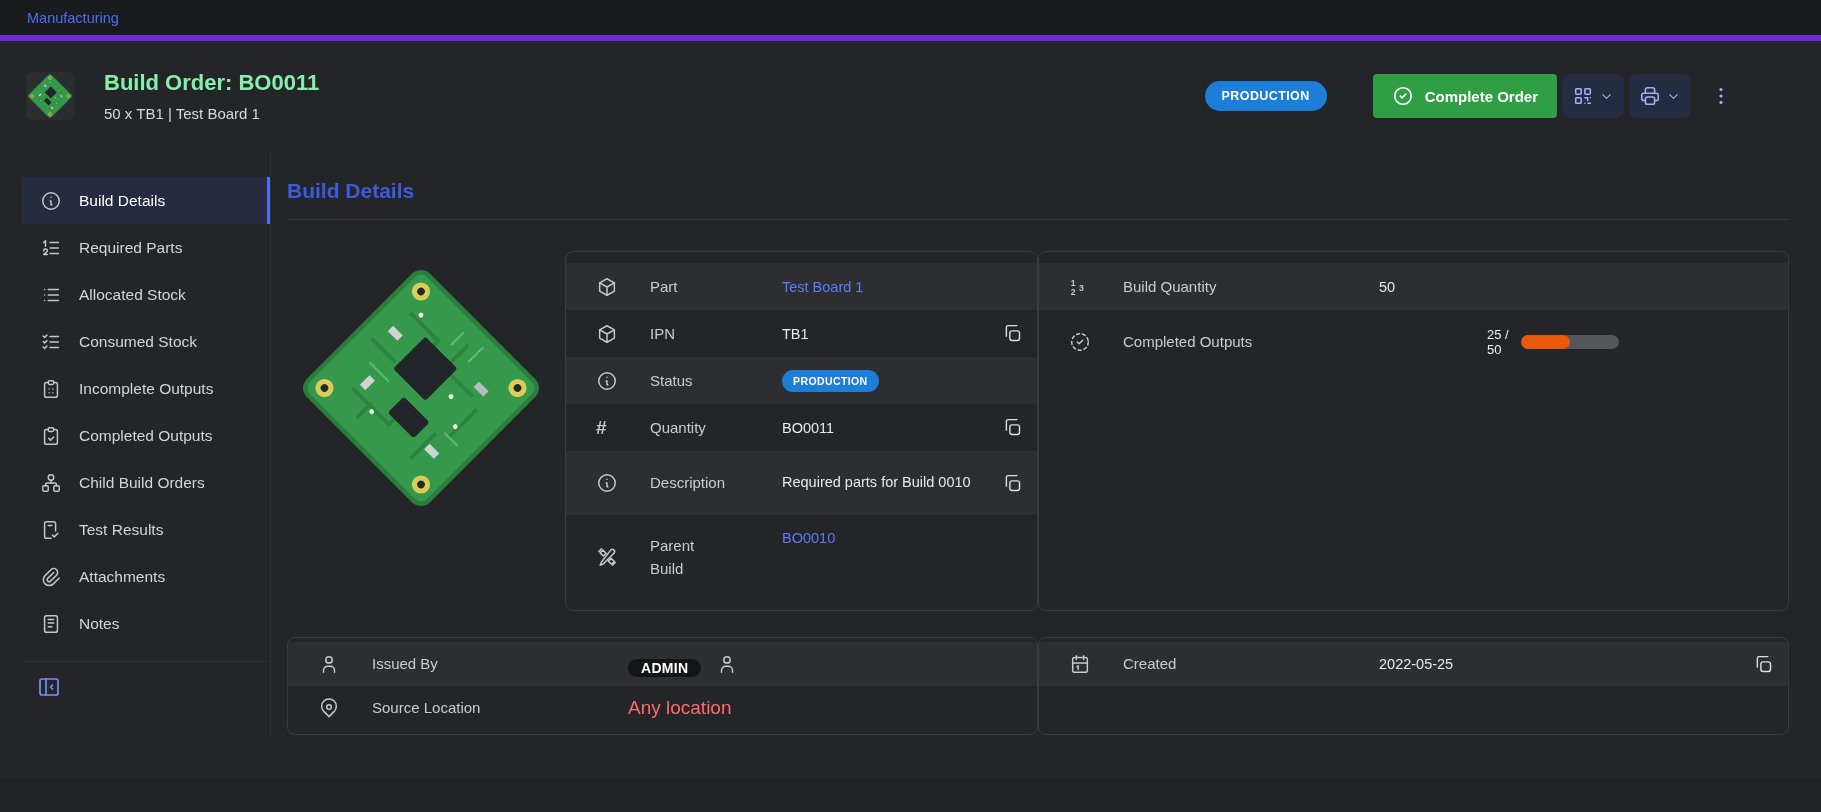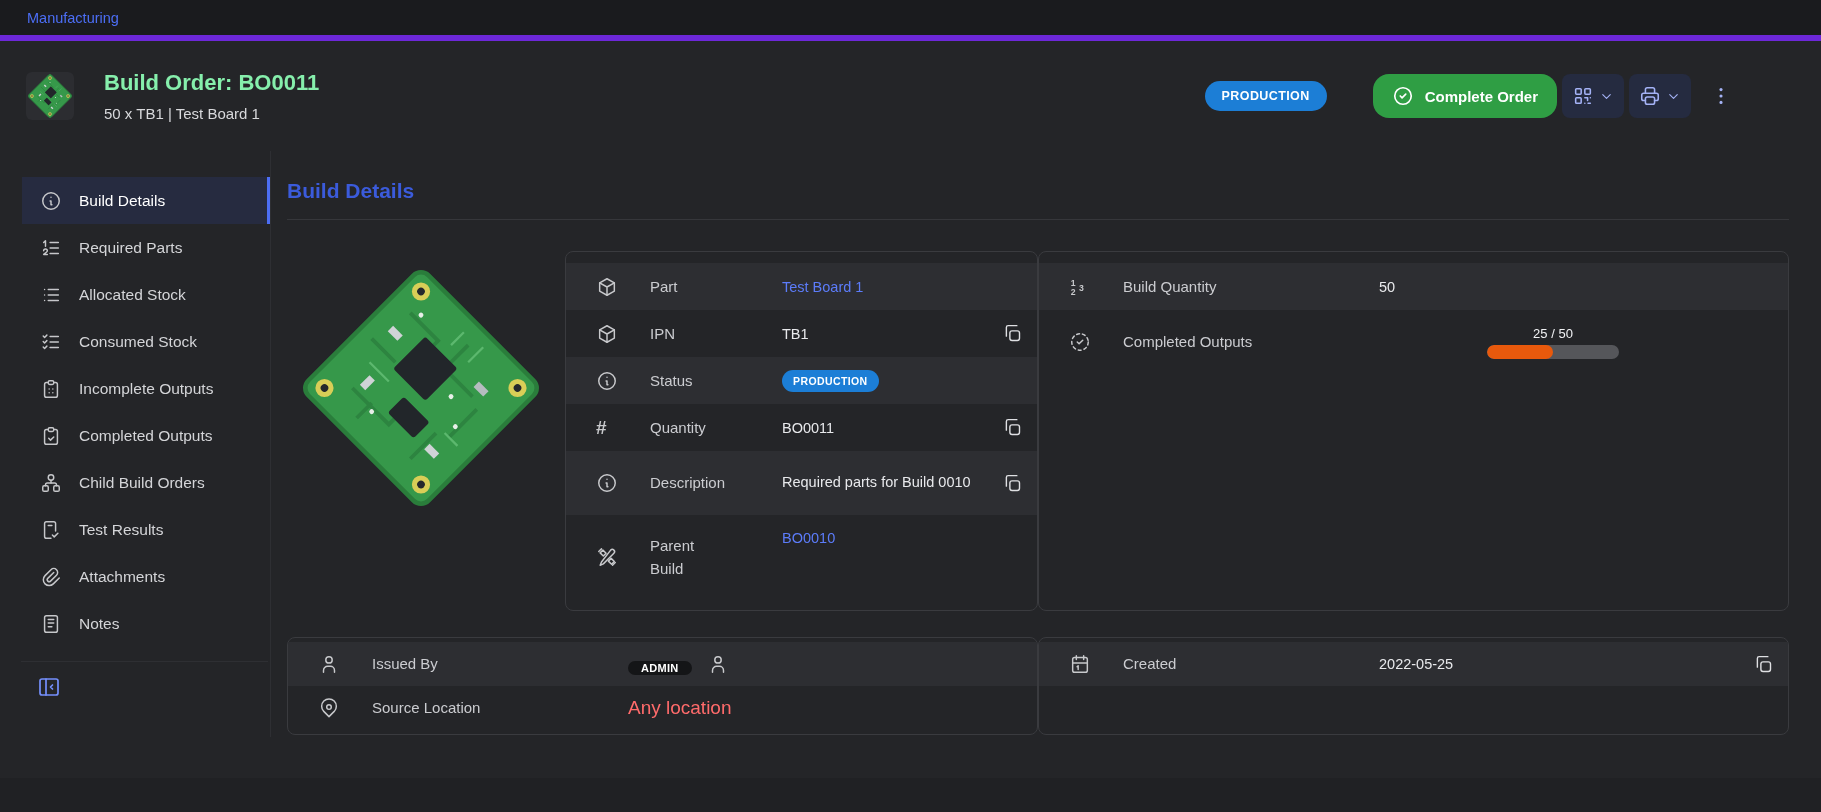--- a/index.html
+++ b/index.html
@@ -34,21 +34,21 @@
   .title-block h1 { color:#86efac; font-size:22px; font-weight:bold; }
   .subtitle { margin-top:9px; color:#d8d9dc; font-size:15px; }
 
   .header-actions { margin-left:auto; display:flex; align-items:center; }
   .badge-production {
     background:#1c7ed6; color:#fff; font-weight:bold; font-size:12.5px;
     letter-spacing:.4px; padding:8px 17px; border-radius:16px; margin-right:46px;
   }
   .btn-complete {
     display:flex; align-items:center; gap:11px;
-    background:#2f9e44; color:#fff; border:none; border-radius:16px;
+    background:#2f9e44; color:#fff; border:none; border-radius:4px;
     font-family:inherit; font-size:15px; font-weight:600;
     padding:11px 19px; cursor:pointer;
   }
   .btn-complete svg { width:22px; height:22px; }
   .split-btn {
     width:62px; height:44px; background:#252b40; border:none; border-radius:8px;
     display:flex; align-items:center; justify-content:center; gap:5px;
     color:#a4b2f5; cursor:pointer; margin-left:5px;
   }
   .split-btn:first-of-type { margin-left:18px; }
@@ -115,30 +115,30 @@
   .copy-btn svg { width:21px; height:21px; }
   .badge-status-sm {
     background:#1c7ed6; color:#fff; font-weight:bold; font-size:10.5px;
     letter-spacing:.4px; padding:5px 11px; border-radius:11px;
   }
   .desc-text { max-width:205px; line-height:1.5; padding:8px 0; }
   .row-tall { min-height:64px; align-items:center; }
   .row-parent { min-height:84px; }
 
   
-  .progress-wrap { margin-left:108px; width:132px; display:flex; flex-direction:column; align-items:center; gap:4px; }
+  .progress-wrap { margin-left:108px; width:132px; display:flex; flex-direction:row; align-items:center; gap:4px; }
   .progress-label { font-size:13px; color:#f1f2f4; }
   .progress-track { width:132px; height:14px; background:#55565a; border-radius:7px; overflow:hidden; }
   .progress-fill { height:100%; background:#e8590c; border-radius:7px; }
 
   
   .panel.short { padding:4px 0; }
   .panel.short .trow { min-height:44px; }
   .admin-badge {
-    background:#141517; color:#fff; font-weight:bold; font-size:11px;
+    background:#141517; color:#fff; font-weight:bold; font-size:14px;
     letter-spacing:.3px; padding:1px 13px; border-radius:12px;margin-top:8px;
   }
   .issued-user-icon { margin-left:15px; color:#c8c9cc; display:flex; }
   .issued-user-icon svg { width:22px; height:22px; }
   .text-danger { color:#ff6b6b; font-size:19px; }
 </style>
 </head>
 <body>
 
 <svg width="0" height="0" style="position:absolute">

